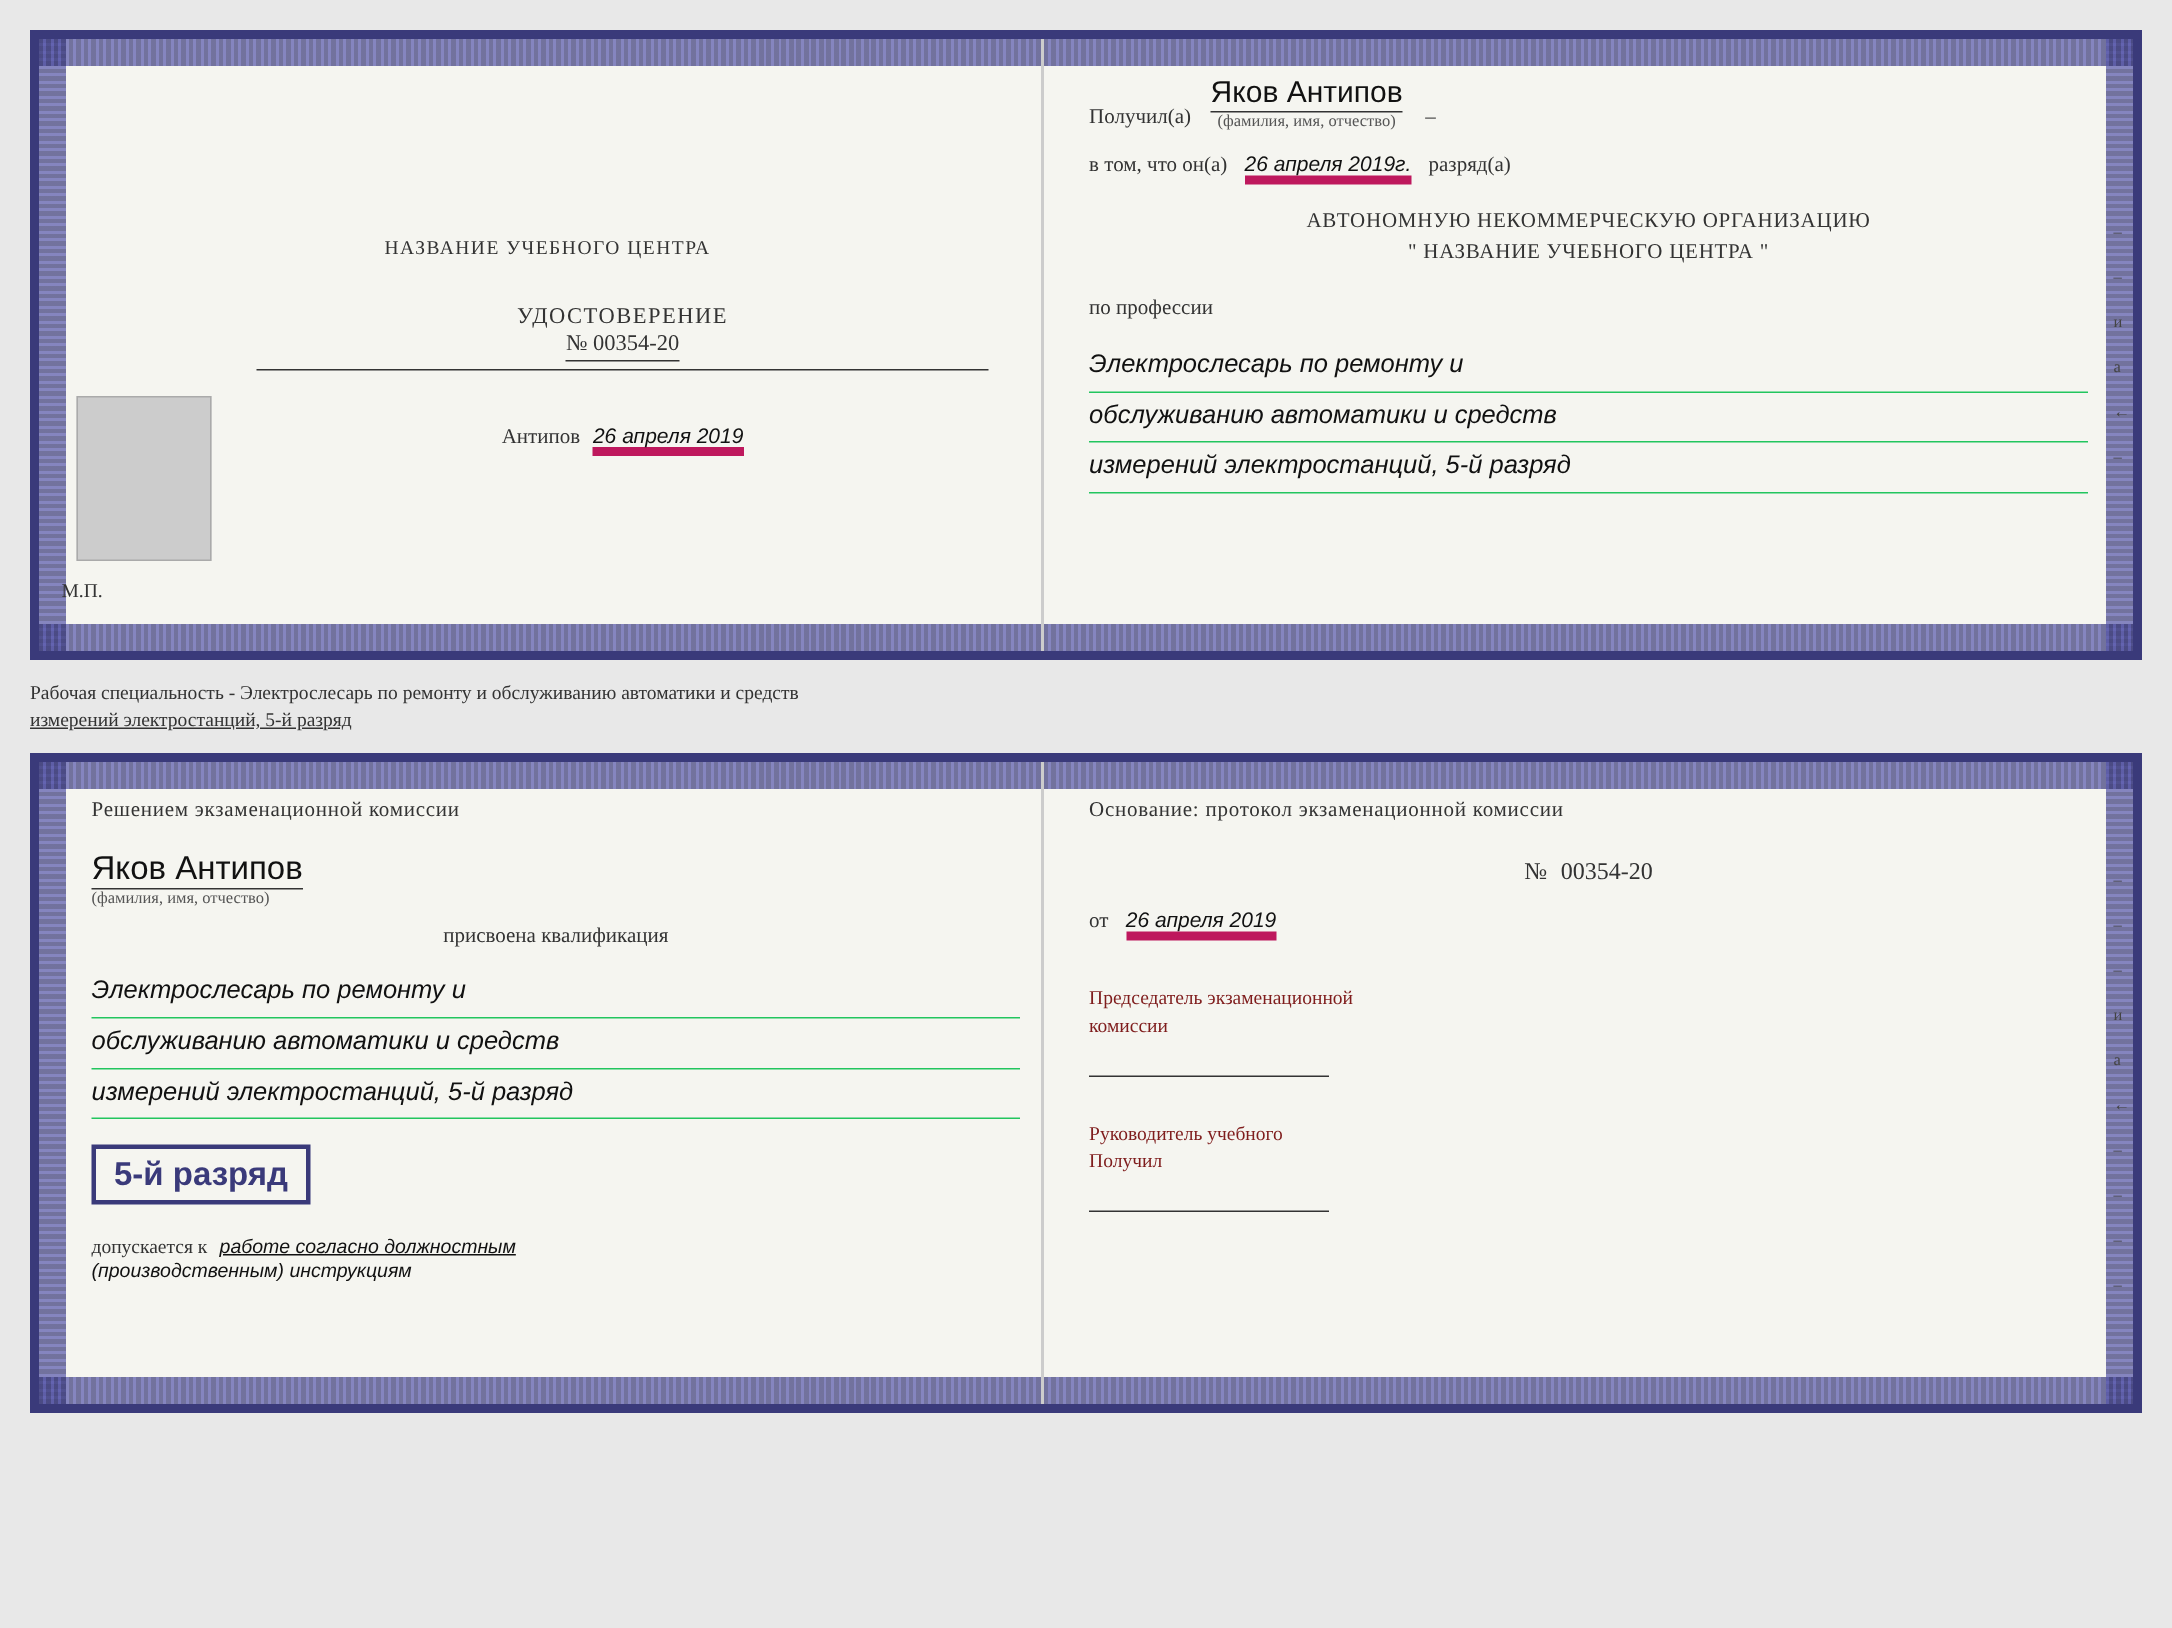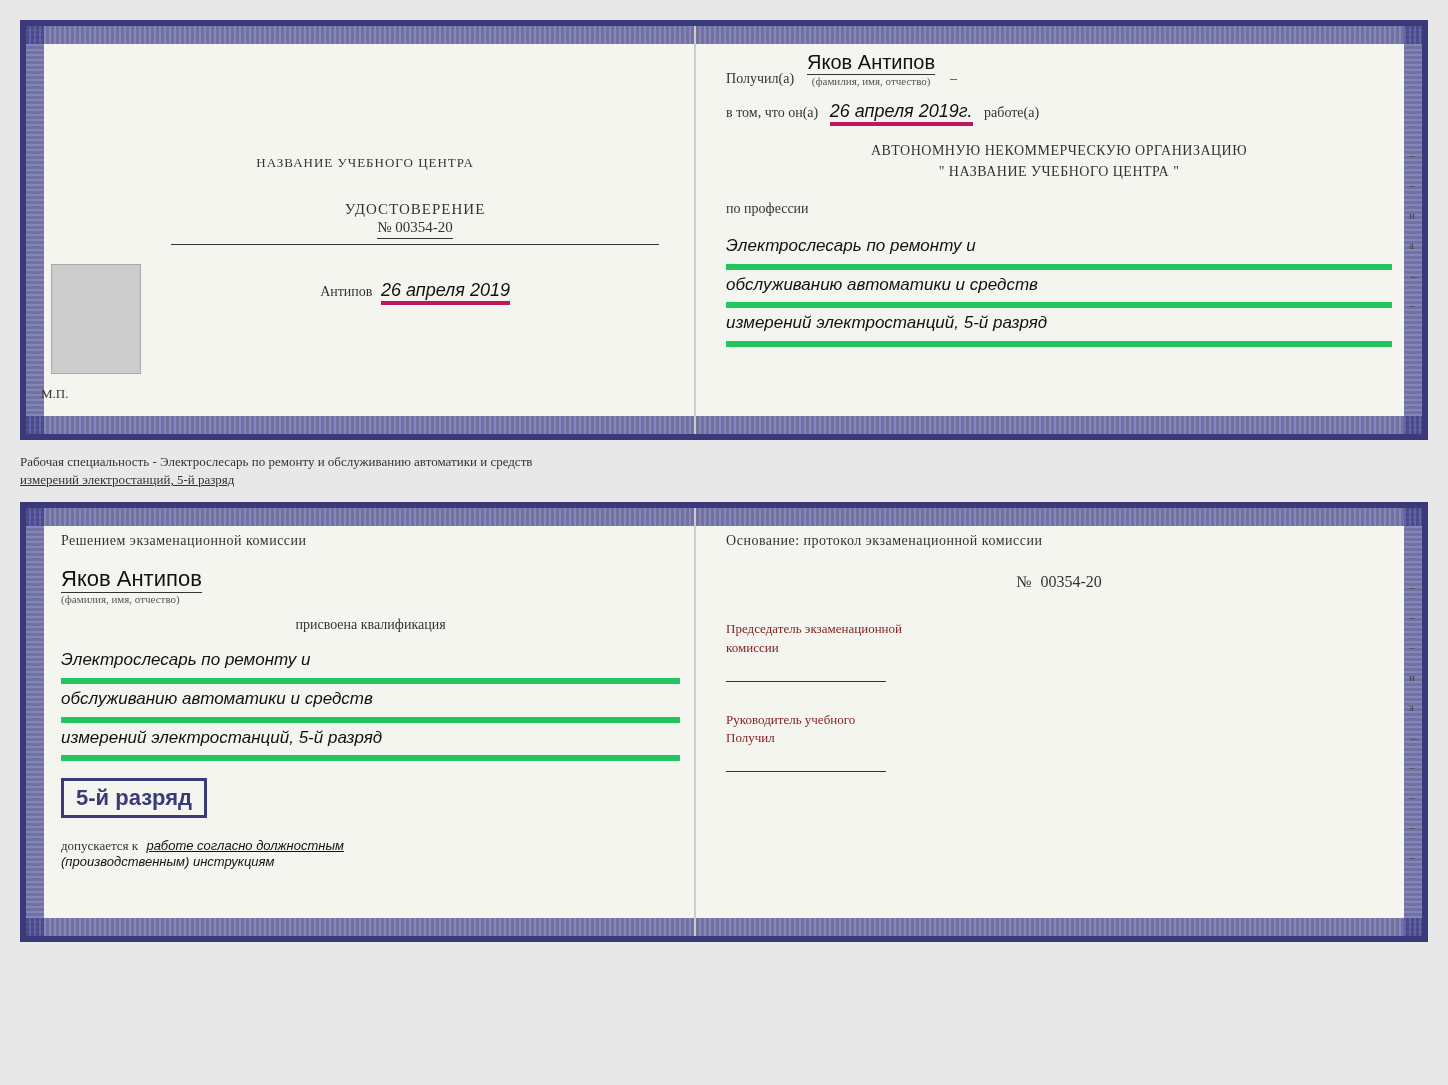--- a/index.html
+++ b/index.html
@@ -124,24 +124,24 @@
       display: block;
     }
 
     .v-tom-line {
       font-size: 14px;
       color: #333;
     }
 
     .handwritten-small {
       font-family: 'Comic Sans MS', cursive, sans-serif;
-      font-size: 18px;
+      font-size: 14px;
       color: #111;
       font-style: italic;
-      border-bottom: 4px solid #be185d;
+      border-bottom: 6px solid #be185d;
       display: inline-block;
     }
 
     .org-block {
       font-size: 14px;
       color: #333;
       text-align: center;
       line-height: 1.5;
       text-transform: uppercase;
       letter-spacing: 0.5px;
@@ -155,21 +155,21 @@
 
     .profession-handwritten {
       font-family: 'Comic Sans MS', cursive, sans-serif;
       font-size: 17px;
       color: #111;
       font-style: italic;
       line-height: 1.8;
     }
 
     .profession-line {
-      border-bottom: 6px solid #22c55e;
+      border-bottom: 1px solid #22c55e;
       display: block;
       padding-bottom: 2px;
     }
 
     
     .separator-text {
       font-size: 13px;
       color: #333;
       padding: 5px 0;
       line-height: 1.4;
@@ -386,21 +386,21 @@
         <div style="display: flex; flex-direction: column; margin-left: 8px;">
           <span class="handwritten">Яков Антипов</span>
           <span class="small-label">(фамилия, имя, отчество)</span>
         </div>
         <span style="font-size: 14px; margin-left: 10px;">–</span>
       </div>
 
       <div class="v-tom-line">
         <span>в том, что он(а)</span>
         <span class="handwritten-small" style="margin: 0 8px;">26 апреля 2019г.</span>
-        <span>работе(а)</span>
+        <span>разряд(а)</span>
       </div>
 
       <div class="org-block">
         <div>АВТОНОМНУЮ НЕКОММЕРЧЕСКУЮ ОРГАНИЗАЦИЮ</div>
         <div>" НАЗВАНИЕ УЧЕБНОГО ЦЕНТРА "</div>
       </div>
 
       <div class="po-professii">по профессии</div>
       <div class="profession-handwritten">
         <span class="profession-line">Электрослесарь по ремонту и</span>
@@ -463,20 +463,24 @@
     </div>
 
     <div class="cert-bottom-right">
       <div class="osnovanie-text">Основание: протокол экзаменационной  комиссии</div>
 
       <div class="protocol-num">
         <span>№</span>
         <span style="margin-left: 5px;">00354-20</span>
       </div>
 
+      <div class="ot-line">
+        <span>от</span>
+        <span class="handwritten-small" style="margin-left: 8px;">26 апреля 2019</span>
+      </div>
 
       <div class="podpis-block">
         <div class="podpis-title">
           <span>Председатель экзаменационной</span>
           <br>
           <span>комиссии</span>
         </div>
         <span class="podpis-line"></span>
       </div>
 

